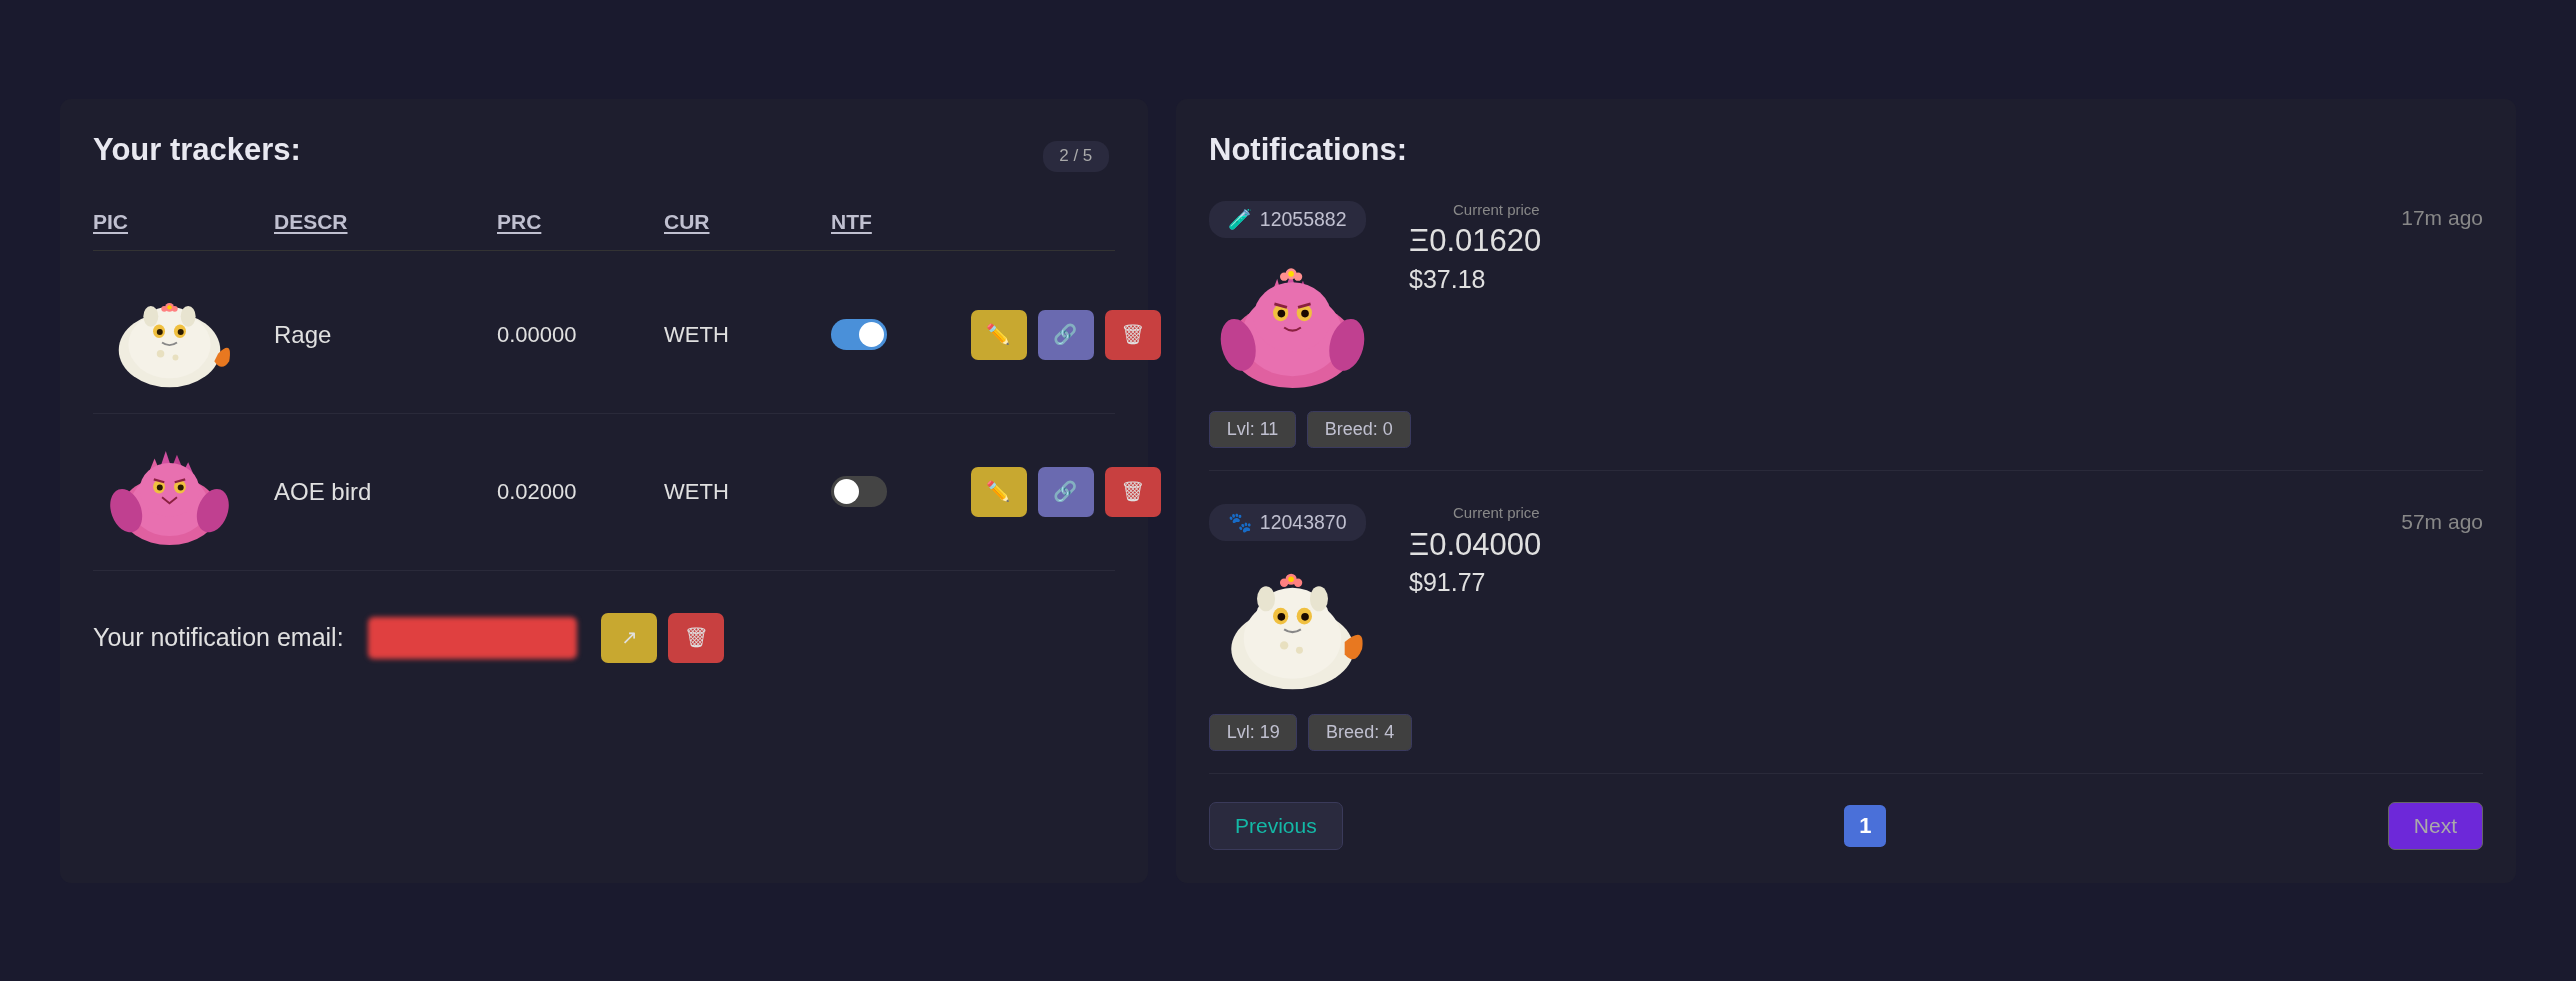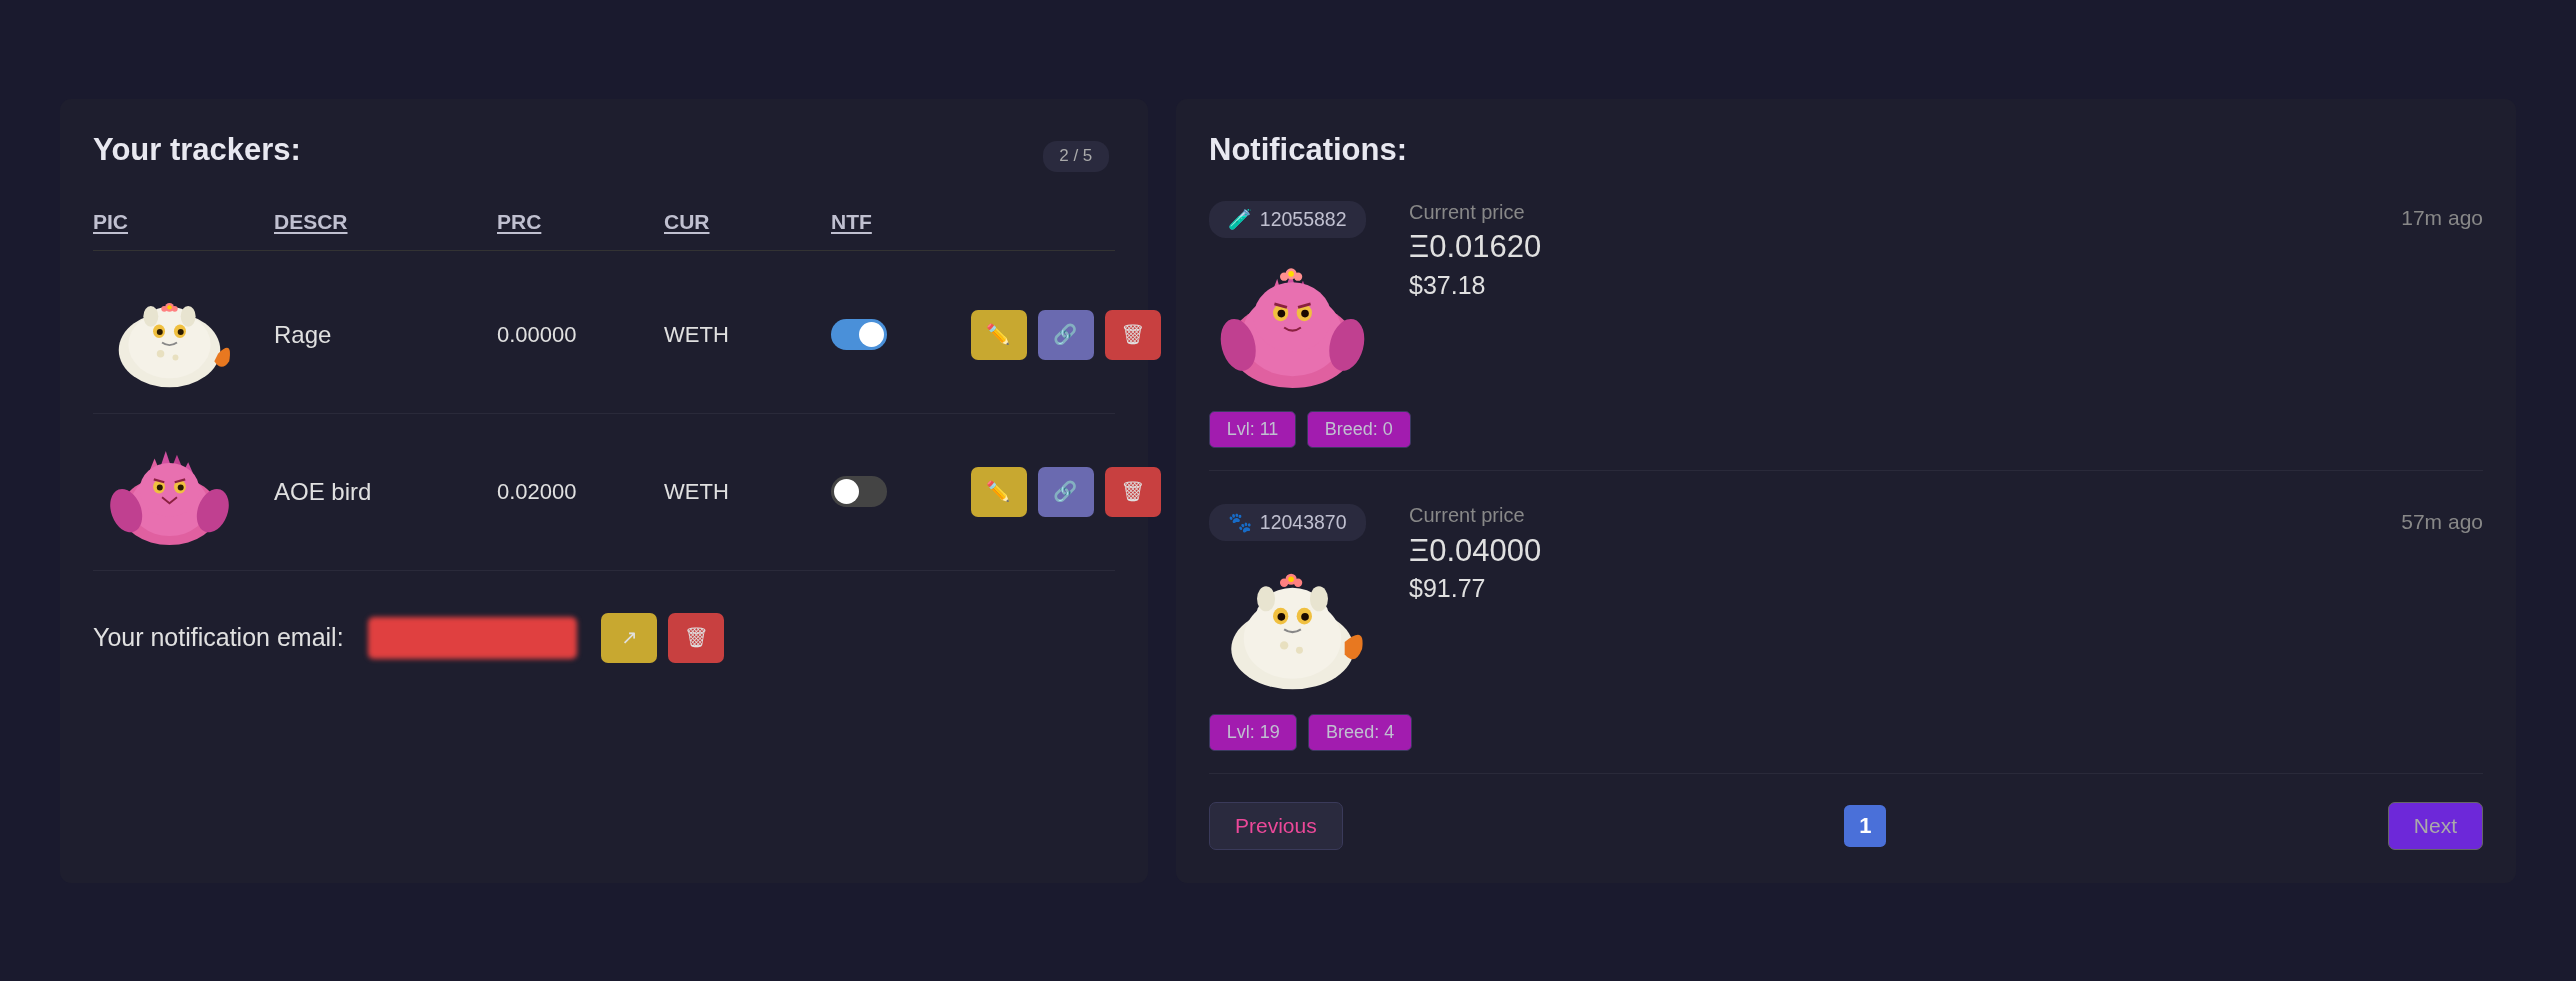--- a/index.html
+++ b/index.html
@@ -227,31 +227,32 @@
       gap: 7px;
     }
     .notif-axie-pic {
       width: 167px;
       height: 140px;
       display: flex;
       align-items: center;
       justify-content: center;
     }
     .tag {
-      background: #a21caf;
+      background: #404040;
       border-radius: 5.6px;
       padding: 7px 16.7px;
       font-size: 18px;
       color: #c0c0d0;
       border: 0.7px solid #3a3a5e;
     }
     .current-price-label {
-      font-size: 20px;
+      font-size: 15px;
       color: #888;
       margin-bottom: 5.6px;
+      margin-left: 44px;
     }
     .price-eth {
       font-size: 31px;
       color: #e0e0e0;
       font-weight: 500;
       margin-bottom: 5.6px;
     }
     .price-usd {
       font-size: 25px;
       color: #e0e0e0;
@@ -297,21 +298,21 @@
     }
     .page-btn {
       padding: 11px 25px;
       border-radius: 7px;
       font-size: 21px;
       cursor: pointer;
       border: none;
     }
     .page-btn.prev {
       background: #2a2a3e;
-      color: #ec4899;
+      color: #14b8a6;
       border: 0.7px solid #3a3a5a;
     }
     .page-btn.next {
       background: #6d28d9;
       color: #aaa;
       border: 0.7px solid #666;
     }
     .page-num {
       width: 42px;
       height: 42px;

